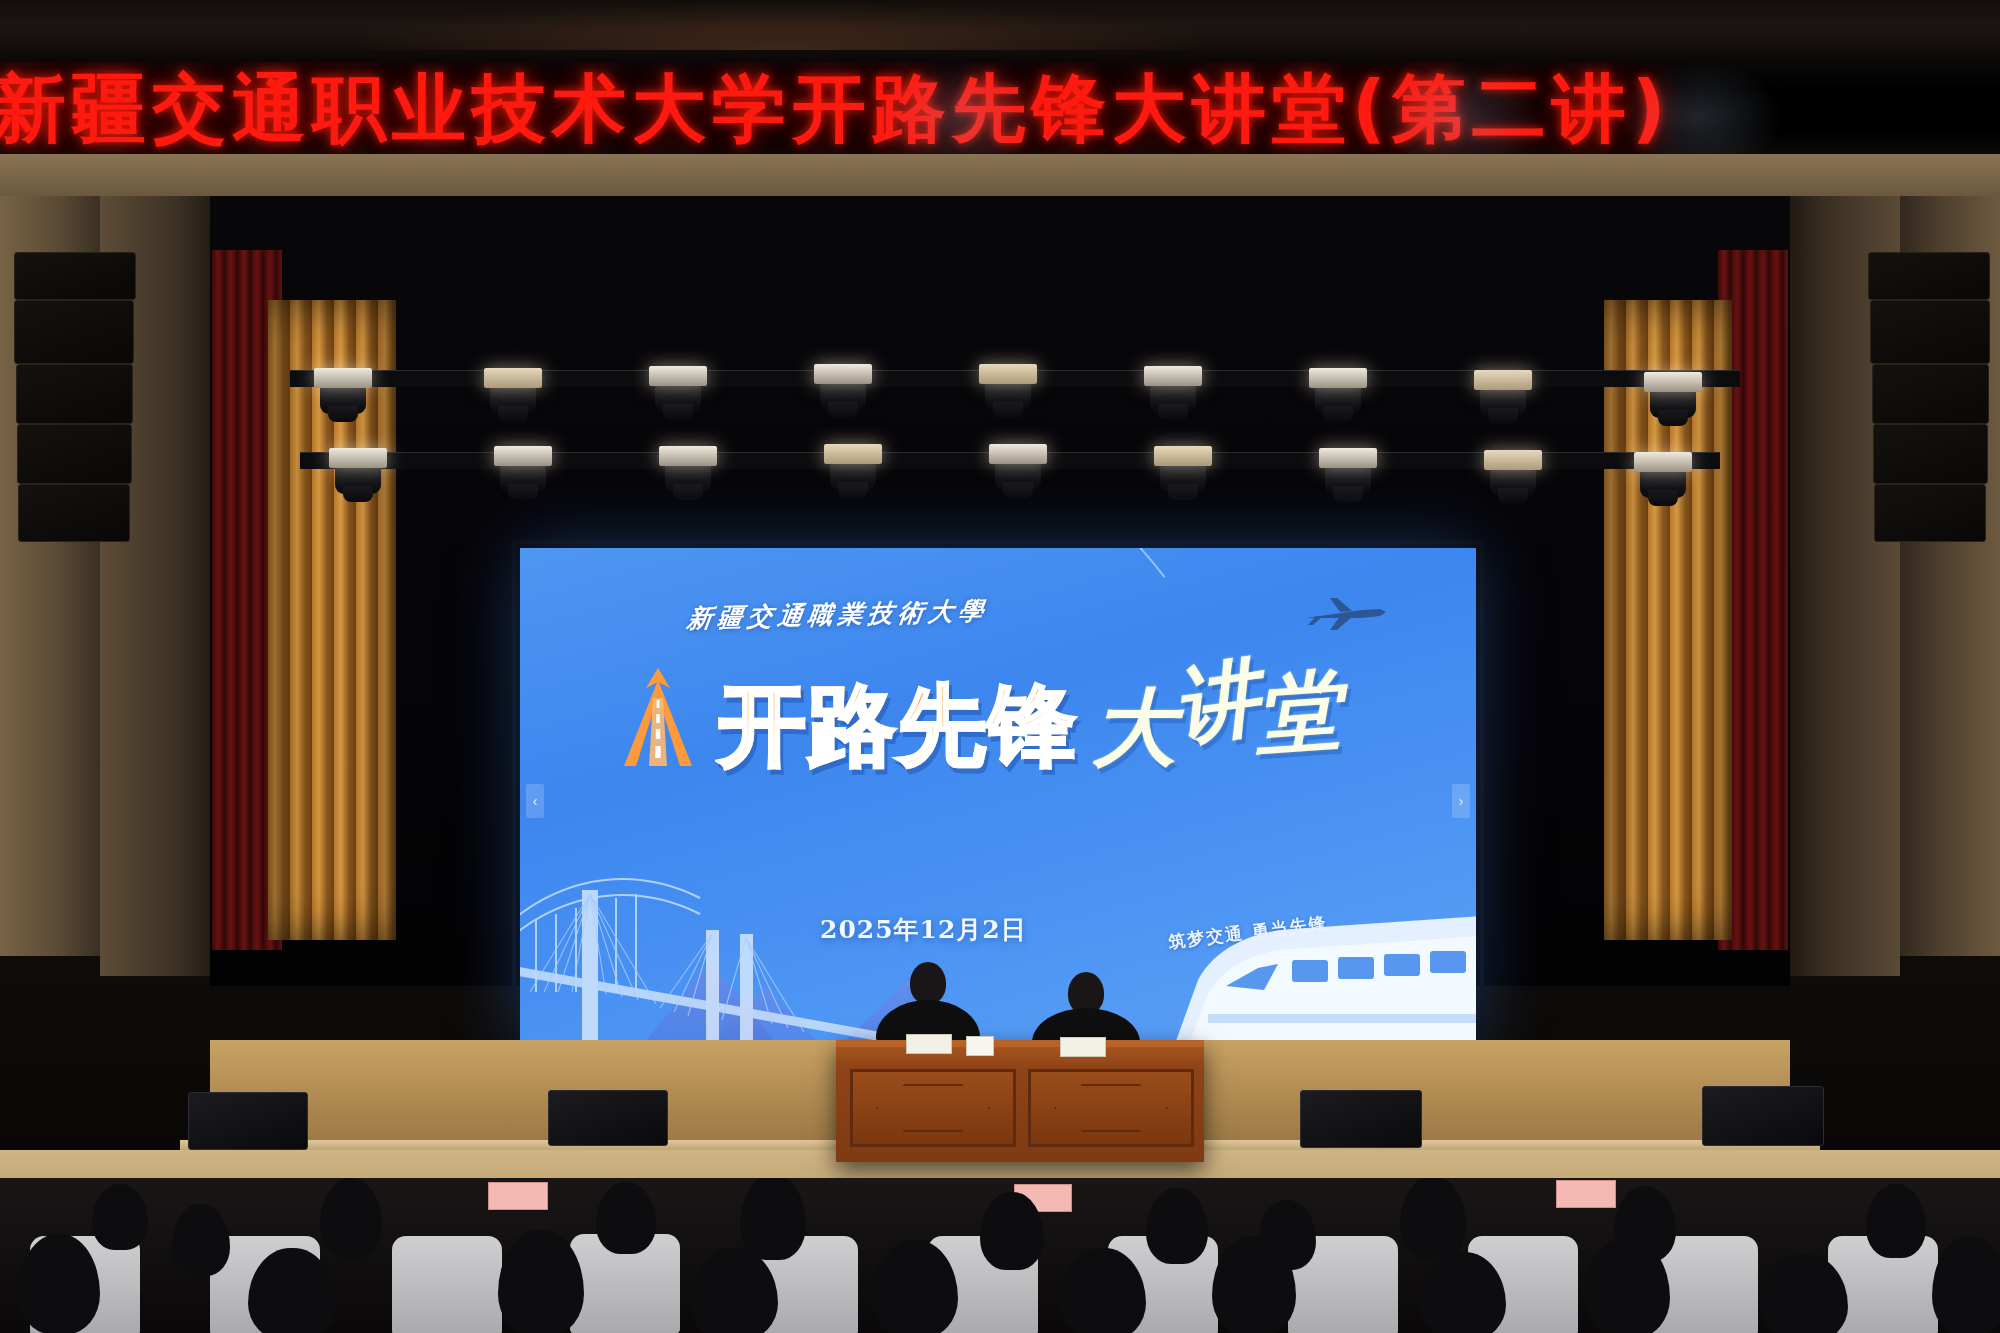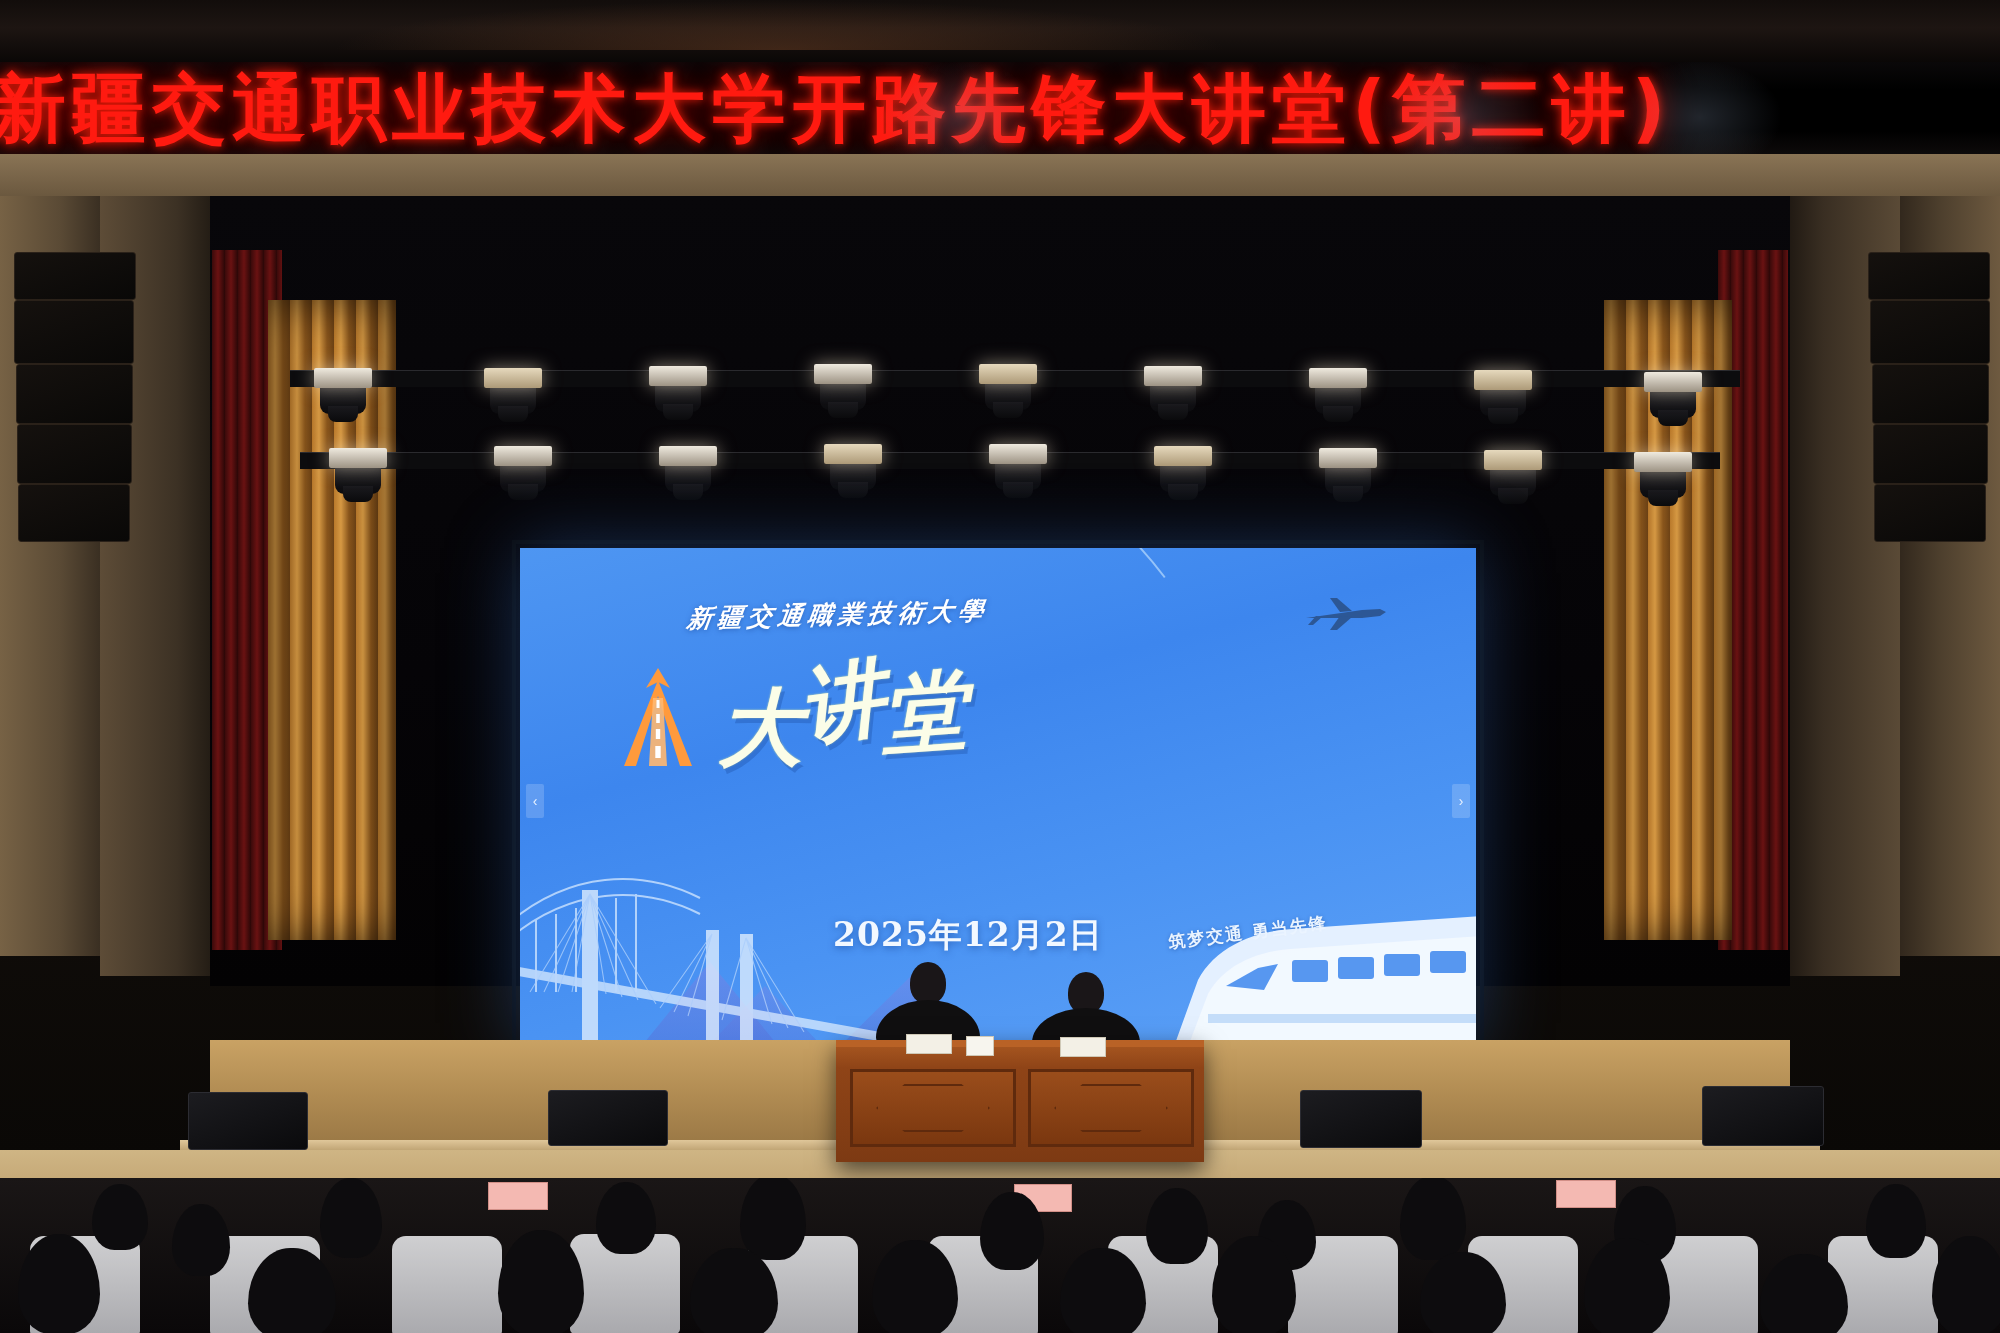--- a/index.html
+++ b/index.html
@@ -98,24 +98,24 @@
     font-style:italic;letter-spacing:-2px;
     font-family:"DejaVu Serif","Liberation Serif",serif;
     text-shadow:3px 5px 0 rgba(35,90,180,.45),0 0 2px #dff0a0;}
   .calli-up{display:inline-block;transform:translateY(-26px) rotate(-8deg);}
   .calli-up2{display:inline-block;transform:translateY(-16px) rotate(-4deg);}
 
   .subtitle{position:absolute;left:268px;top:258px;color:#ffffff;font-size:60px;
     font-weight:900;letter-spacing:20px;
     font-family:"DejaVu Sans","Liberation Sans",sans-serif;
     text-shadow:0 3px 10px rgba(20,60,140,.45);}
-  .datetext{position:absolute;left:300px;top:365px;color:#f2f8ff;font-size:33px;
+  .datetext{position:absolute;left:300px;top:365px;color:#f2f8ff;font-size:25px;
     font-weight:700;letter-spacing:1px;
     font-family:"DejaVu Serif","Liberation Serif",serif;
-    text-shadow:0 2px 7px rgba(20,60,140,.5);margin-left:13px;}
+    text-shadow:0 2px 7px rgba(20,60,140,.5);}
 
   .mountain{position:absolute;bottom:0;opacity:.5;
     background:linear-gradient(180deg,#7f86e6,#4f6fd8);}
   .bridge-svg{position:absolute;left:-10px;bottom:-4px;opacity:.92;}
   .train-svg{position:absolute;right:-6px;bottom:-4px;}
   .slogan{position:absolute;right:148px;bottom:104px;color:#eaf4ff;font-size:17px;
     font-weight:800;letter-spacing:2px;transform:rotate(-7deg);
     font-family:"DejaVu Sans","Liberation Sans",sans-serif;
     text-shadow:0 1px 4px rgba(20,60,140,.5);}
   .plane{position:absolute;right:86px;top:48px;}
@@ -282,20 +282,21 @@
           <path d="M46 14 L12 100 L24 100 L46 30 L68 100 L80 100 Z" fill="#ff9a3c"></path>
           <path d="M41 32 L51 32 L55 100 L37 100 Z" fill="#ffb870" opacity=".9"></path>
           <g fill="#ffffff">
             <rect x="44.5" y="34" width="3" height="8"></rect>
             <rect x="44.2" y="48" width="3.6" height="9"></rect>
             <rect x="43.8" y="63" width="4.4" height="10"></rect>
             <rect x="43.3" y="80" width="5.4" height="12"></rect>
           </g>
         </svg>
       </div>
+      <div class="title-main">开路先锋</div>
       <div class="title-calli"><span>大</span><span class="calli-up">讲</span><span class="calli-up2">堂</span></div>
     </div>
 
     <div class="datetext">2025年12月2日</div>
 
     <svg class="plane" width="90" height="40" viewBox="0 0 90 40">
       <g fill="#2a4f86" opacity=".85">
         <path d="M6 22 L62 14 L80 13 L86 16 L80 20 L62 22 Z"></path>
         <path d="M40 16 L30 2 L37 2 L52 15 Z"></path>
         <path d="M40 20 L30 34 L37 34 L52 21 Z"></path>

